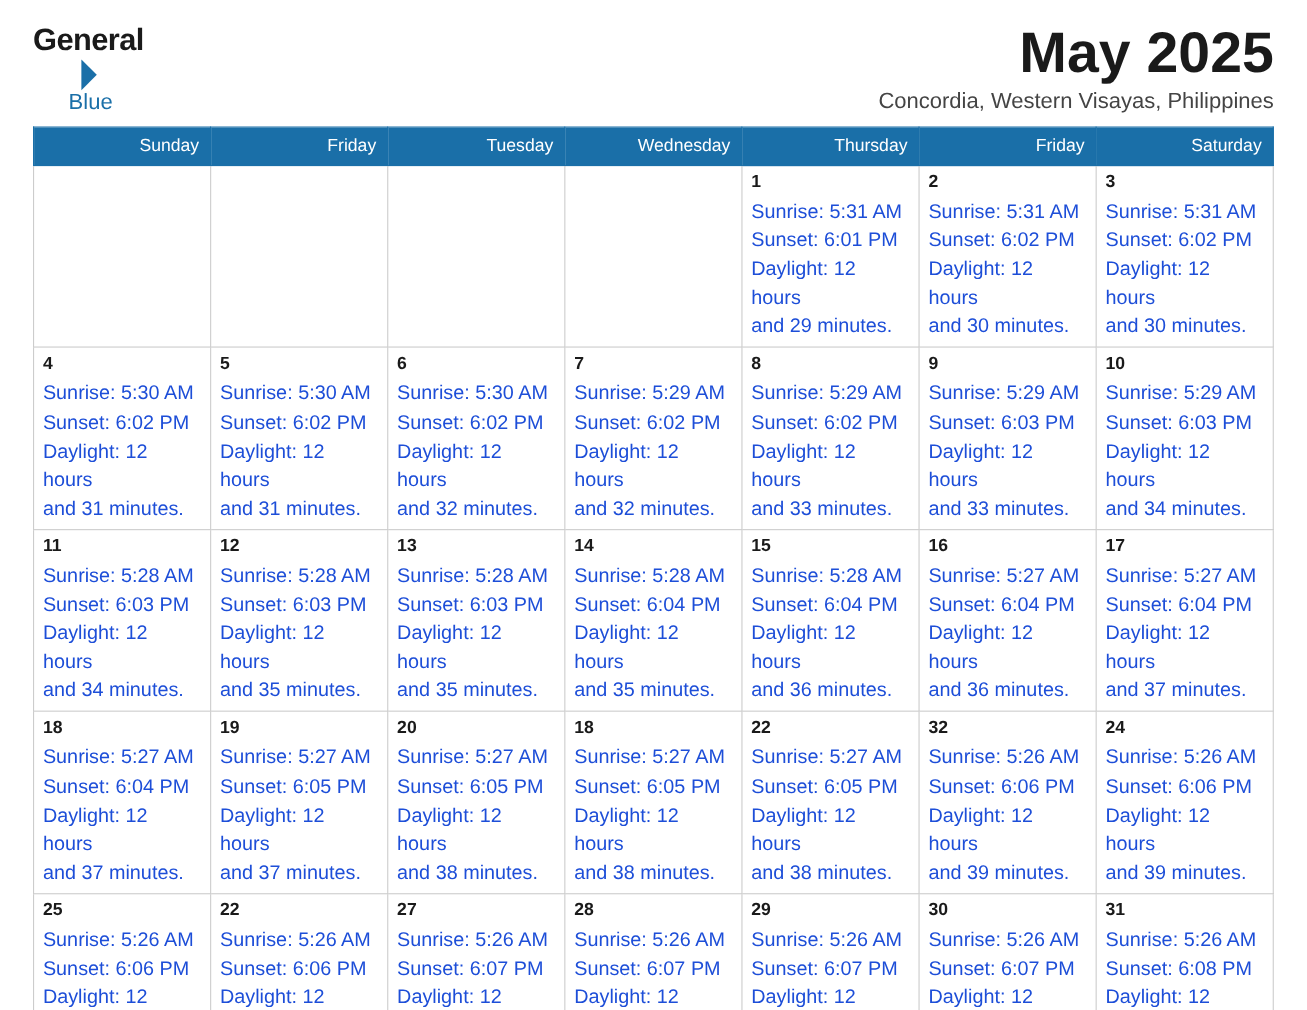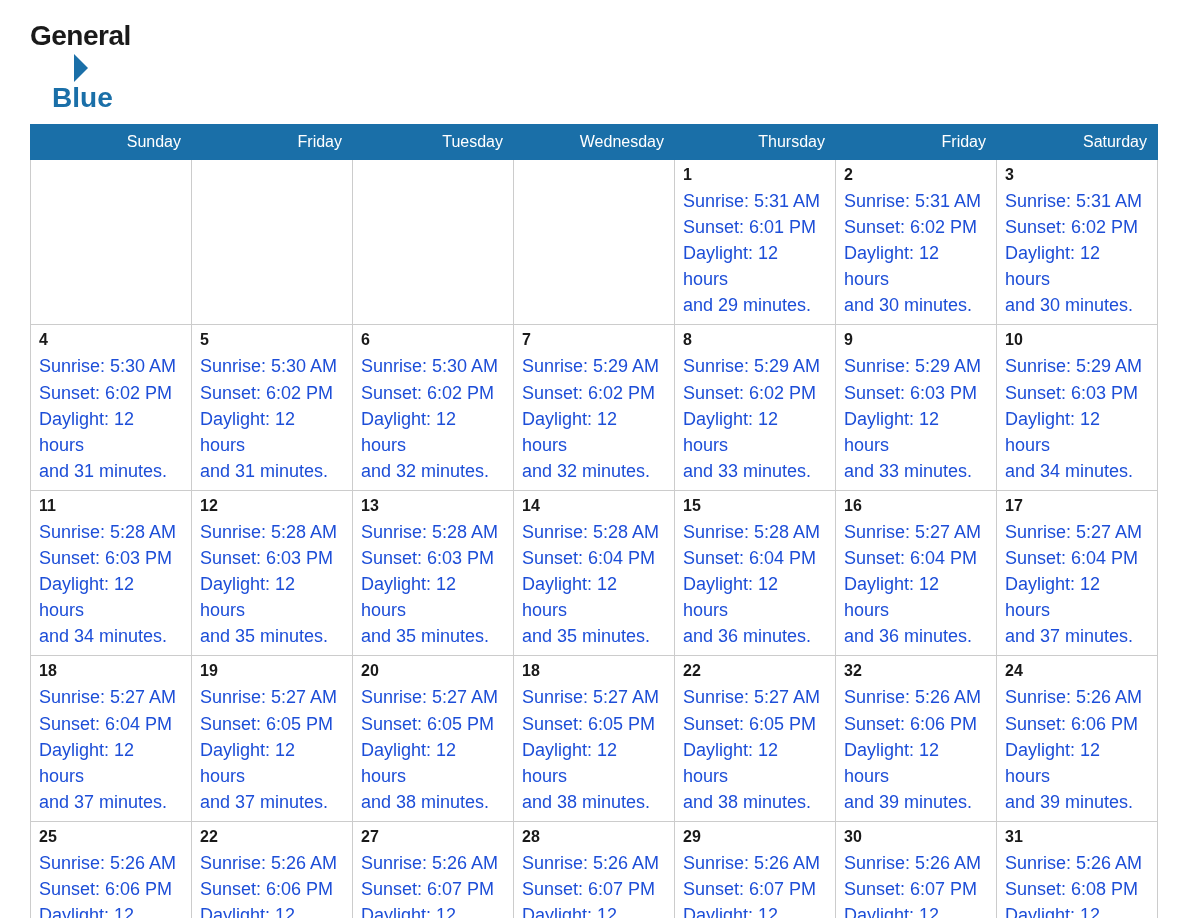--- a/index.html
+++ b/index.html
@@ -35,22 +35,22 @@
     .logo-triangle {
       width: 0;
       height: 0;
       border-left: 14px solid #1a6fa8;
       border-top: 14px solid transparent;
       border-bottom: 14px solid transparent;
       margin-left: 2px;
       margin-top: 2px;
     }
     .logo-blue {
-      font-size: 28px;
-      font-weight: bold;
+      font-size: 20px;
+      font-weight: normal;
       color: #1a6fa8;
       margin-left: 4px;
     }
     .title-area {
       text-align: right;
     }
     .month-year {
       font-size: 52px;
       font-weight: bold;
       color: #1a1a1a;
@@ -107,20 +107,24 @@
 </head>
 <body>
 
 <div class="header">
   <div class="logo">
     <div class="logo-top">
       <span class="logo-general">General</span>
       <div class="logo-triangle"></div>
       <span class="logo-blue">Blue</span>
     </div>
+  </div>
+  <div class="title-area">
+    <div class="month-year">May 2025</div>
+    <div class="location">Concordia, Western Visayas, Philippines</div>
   </div>
 </div>
 
 <table class="calendar">
   <thead>
     <tr>
     <th>Sunday</th>
         <th>Friday</th>
         <th>Tuesday</th>
         <th>Wednesday</th>

